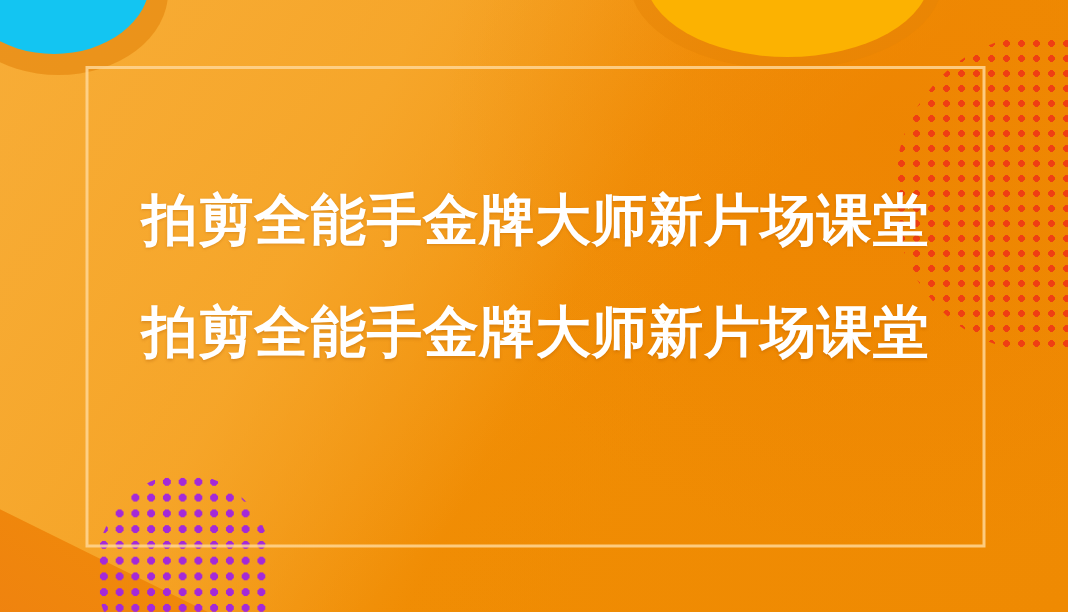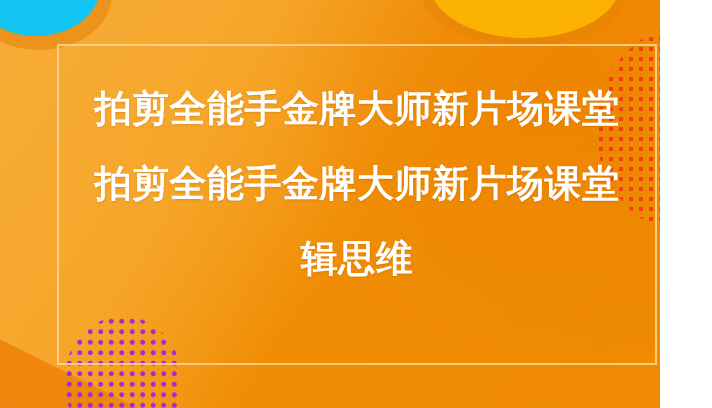--- a/index.html
+++ b/index.html
@@ -6,21 +6,21 @@
     margin: 0;
     padding: 0;
     background: #ffffff;
   }
   body {
     font-family: "Liberation Sans", "DejaVu Sans", sans-serif;
   }
 
   #poster {
     position: relative;
-    width: 660px;
+    width: 712px;
     height: 408px;
     overflow: hidden;
     background: #f18d05;
     text-align: center;
   }
 
   
   .bg-base {
     position: absolute;
     inset: 0;
@@ -184,16 +184,15 @@
   <div class="circle-cyan"></div>
 
   <div class="dots dots-red"></div>
   <div class="dots dots-purple"></div>
 
   <div class="frame"></div>
 
   <div class="title-block">
     <div class="title-line">拍剪全能手金牌大师新片场课堂</div>
     <div class="title-line">拍剪全能手金牌大师新片场课堂</div>
-    <div class="title-line">辑思维</div>
   </div>
 
 </div>
 
 </body></html>

